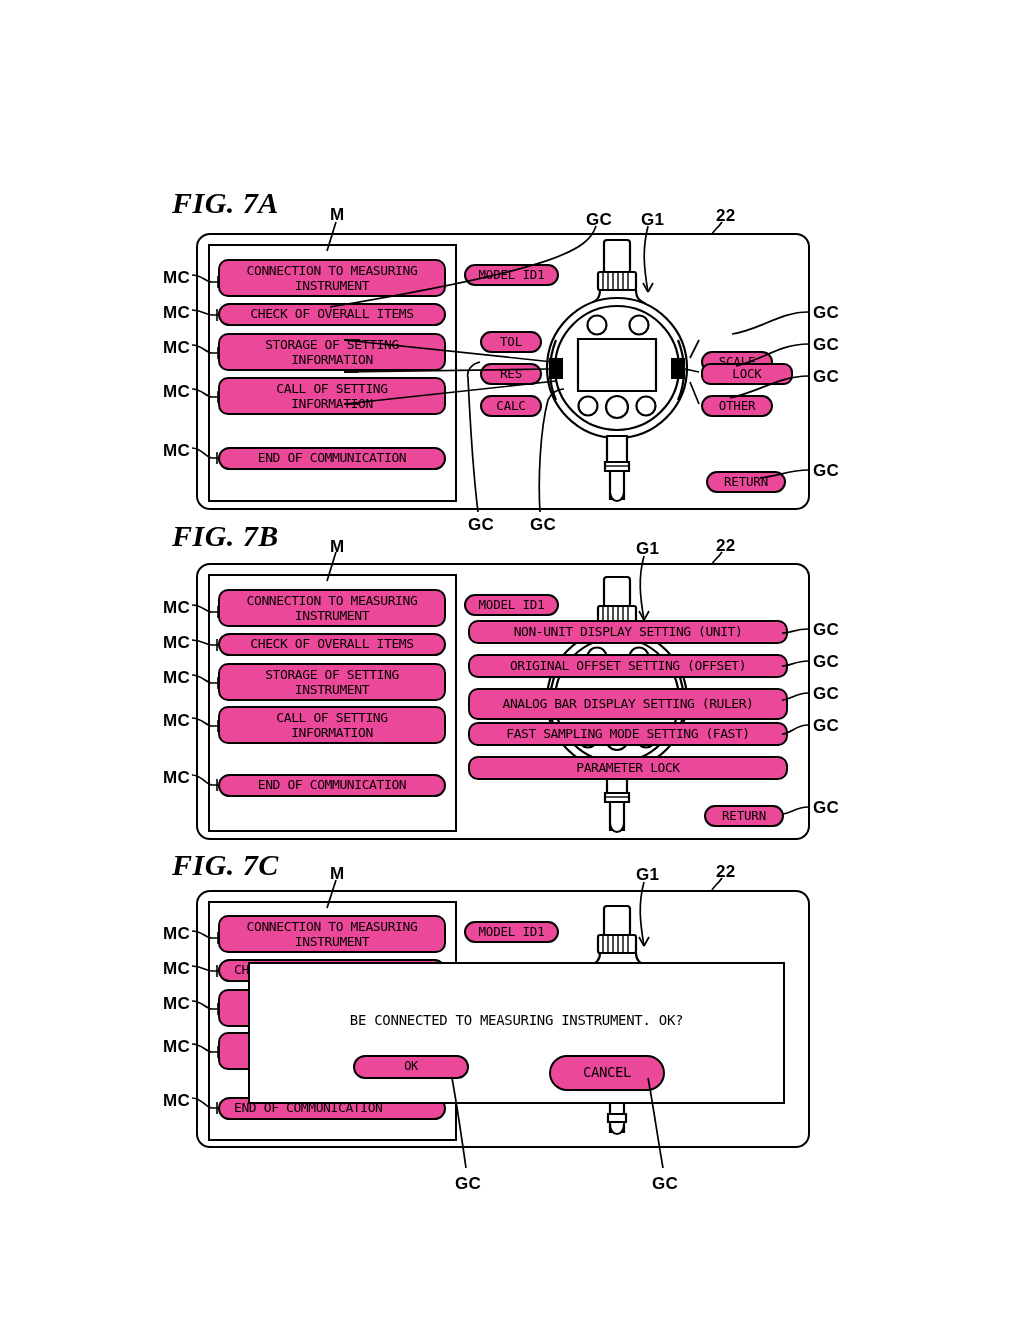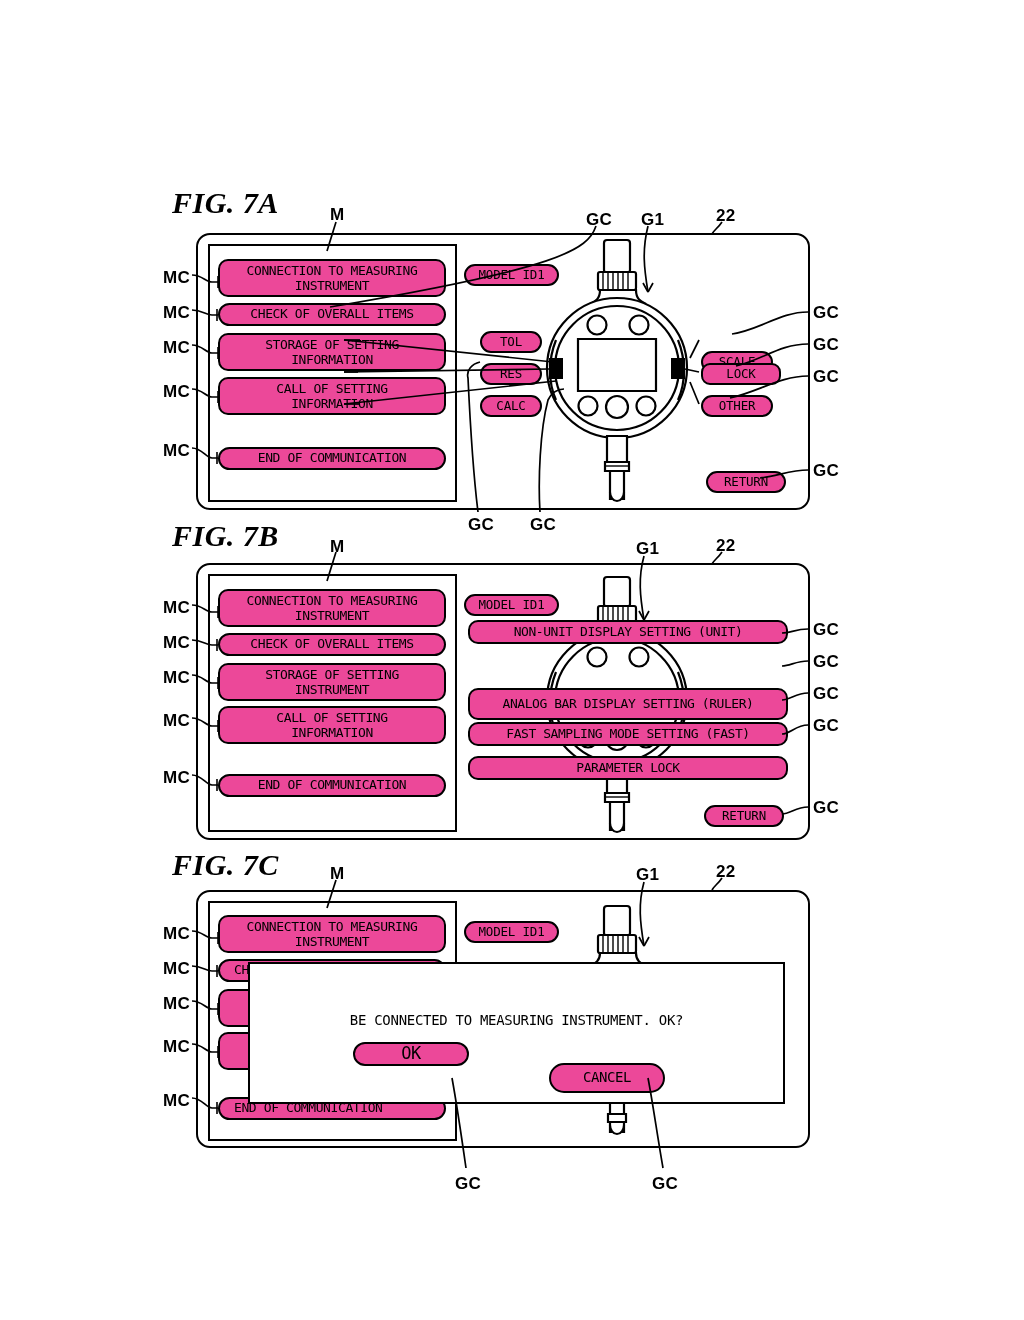--- a/index.html
+++ b/index.html
@@ -185,21 +185,21 @@
 
     <div class="menu-frame" style="left:10px; top:9px; width:249px; height:258px;"></div>
 
     <div class="btn pill small" style="left:266px; top:29px; width:95px; height:22px;">MODEL ID1</div>
 
     <div class="btn pill small" style="left:282px; top:96px; width:62px; height:22px;">TOL</div>
     <div class="btn pill small" style="left:282px; top:128px; width:62px; height:22px;">RES</div>
     <div class="btn pill small" style="left:282px; top:160px; width:62px; height:22px;">CALC</div>
 
     <div class="btn pill small" style="left:503px; top:96px; width:72px; height:22px;margin-top:20px;">SCALE</div>
-    <div class="btn pill small" style="left:503px; top:128px; width:80px; height:22px;border-radius:9px;">LOCK</div>
+    <div class="btn pill small" style="left:503px; top:128px; width:92px; height:22px;border-radius:9px;">LOCK</div>
     <div class="btn pill small" style="left:503px; top:160px; width:72px; height:22px;">OTHER</div>
 
     <div class="btn pill small" style="left:508px; top:236px; width:80px; height:22px;">RETURN</div>
   </div>
 
   <div class="btn two-line" style="left:218px; top:259px; width:228px; height:38px;">CONNECTION TO MEASURING
 INSTRUMENT</div>
   <div class="btn pill" style="left:218px; top:303px; width:228px; height:23px;">CHECK OF OVERALL ITEMS</div>
   <div class="btn two-line" style="left:218px; top:333px; width:228px; height:38px;">STORAGE OF SETTING
 INFORMATION</div>
@@ -310,20 +310,21 @@
   <div class="btn two-line" style="left:218px; top:589px; width:228px; height:38px;">CONNECTION TO MEASURING
 INSTRUMENT</div>
   <div class="btn pill" style="left:218px; top:633px; width:228px; height:23px;">CHECK OF OVERALL ITEMS</div>
   <div class="btn two-line" style="left:218px; top:663px; width:228px; height:38px;">STORAGE OF SETTING
 INSTRUMENT</div>
   <div class="btn two-line" style="left:218px; top:706px; width:228px; height:38px;">CALL OF SETTING
 INFORMATION</div>
   <div class="btn pill" style="left:218px; top:774px; width:228px; height:23px;">END OF COMMUNICATION</div>
 
   <div class="btn wide-opt" style="left:468px; top:620px; width:320px; height:24px;">NON-UNIT DISPLAY SETTING (UNIT)</div>
+  <div class="btn wide-opt" style="left:468px; top:654px; width:320px; height:24px;">ORIGINAL OFFSET SETTING (OFFSET)</div>
   <div class="btn wide-opt" style="left:468px; top:688px; width:320px; height:32px;">ANALOG BAR DISPLAY SETTING (RULER)</div>
   <div class="btn wide-opt" style="left:468px; top:756px; width:320px; height:24px;">PARAMETER LOCK</div>
   <div class="btn wide-opt" style="left:468px; top:722px; width:320px; height:24px;">FAST SAMPLING MODE SETTING (FAST)</div>
 
   <div class="btn pill small" style="left:704px; top:805px; width:80px; height:22px;">RETURN</div>
 
   <div class="ref" style="left:163px; top:598px;">MC</div>
   <div class="ref" style="left:163px; top:633px;">MC</div>
   <div class="ref" style="left:163px; top:668px;">MC</div>
   <div class="ref" style="left:163px; top:711px;">MC</div>
@@ -394,22 +395,22 @@
 INSTRUMENT</div>
   <div class="btn pill" style="left:218px; top:959px; width:228px; height:23px; overflow:hidden; justify-content:flex-start; padding-left:14px;">CHECK OF OVERALL ITEMS</div>
   <div class="btn two-line" style="left:218px; top:989px; width:228px; height:38px; overflow:hidden;">STORAGE OF SETTING
 INFORMATION</div>
   <div class="btn two-line" style="left:218px; top:1032px; width:228px; height:38px; overflow:hidden;">CALL OF SETTING
 INFORMATION</div>
   <div class="btn pill" style="left:218px; top:1097px; width:228px; height:23px; overflow:hidden; justify-content:flex-start; padding-left:14px;">END OF COMMUNICATION</div>
 
   <div class="dialog" style="left:248px; top:962px; width:537px; height:142px;">
     <div class="dialog-msg" style="top:48px;">BE CONNECTED TO MEASURING INSTRUMENT. OK?</div>
-    <div class="btn pill" style="left:103px; top:78px; width:116px; height:24px; font-size:17px;">OK</div>
-    <div class="btn pill" style="left:299px; top:91px; width:116px; height:30px; font-size:14px;margin-top:8px;">CANCEL</div>
+    <div class="btn pill" style="left:103px; top:91px; width:116px; height:24px; font-size:12px;">OK</div>
+    <div class="btn pill" style="left:299px; top:91px; width:116px; height:36px; font-size:14px;">CANCEL</div>
   </div>
 
   <div class="ref" style="left:163px; top:924px;">MC</div>
   <div class="ref" style="left:163px; top:959px;">MC</div>
   <div class="ref" style="left:163px; top:994px;">MC</div>
   <div class="ref" style="left:163px; top:1037px;">MC</div>
   <div class="ref" style="left:163px; top:1091px;">MC</div>
 
   <div class="ref" style="left:330px; top:864px;">M</div>
   <div class="ref" style="left:636px; top:865px;">G1</div>

